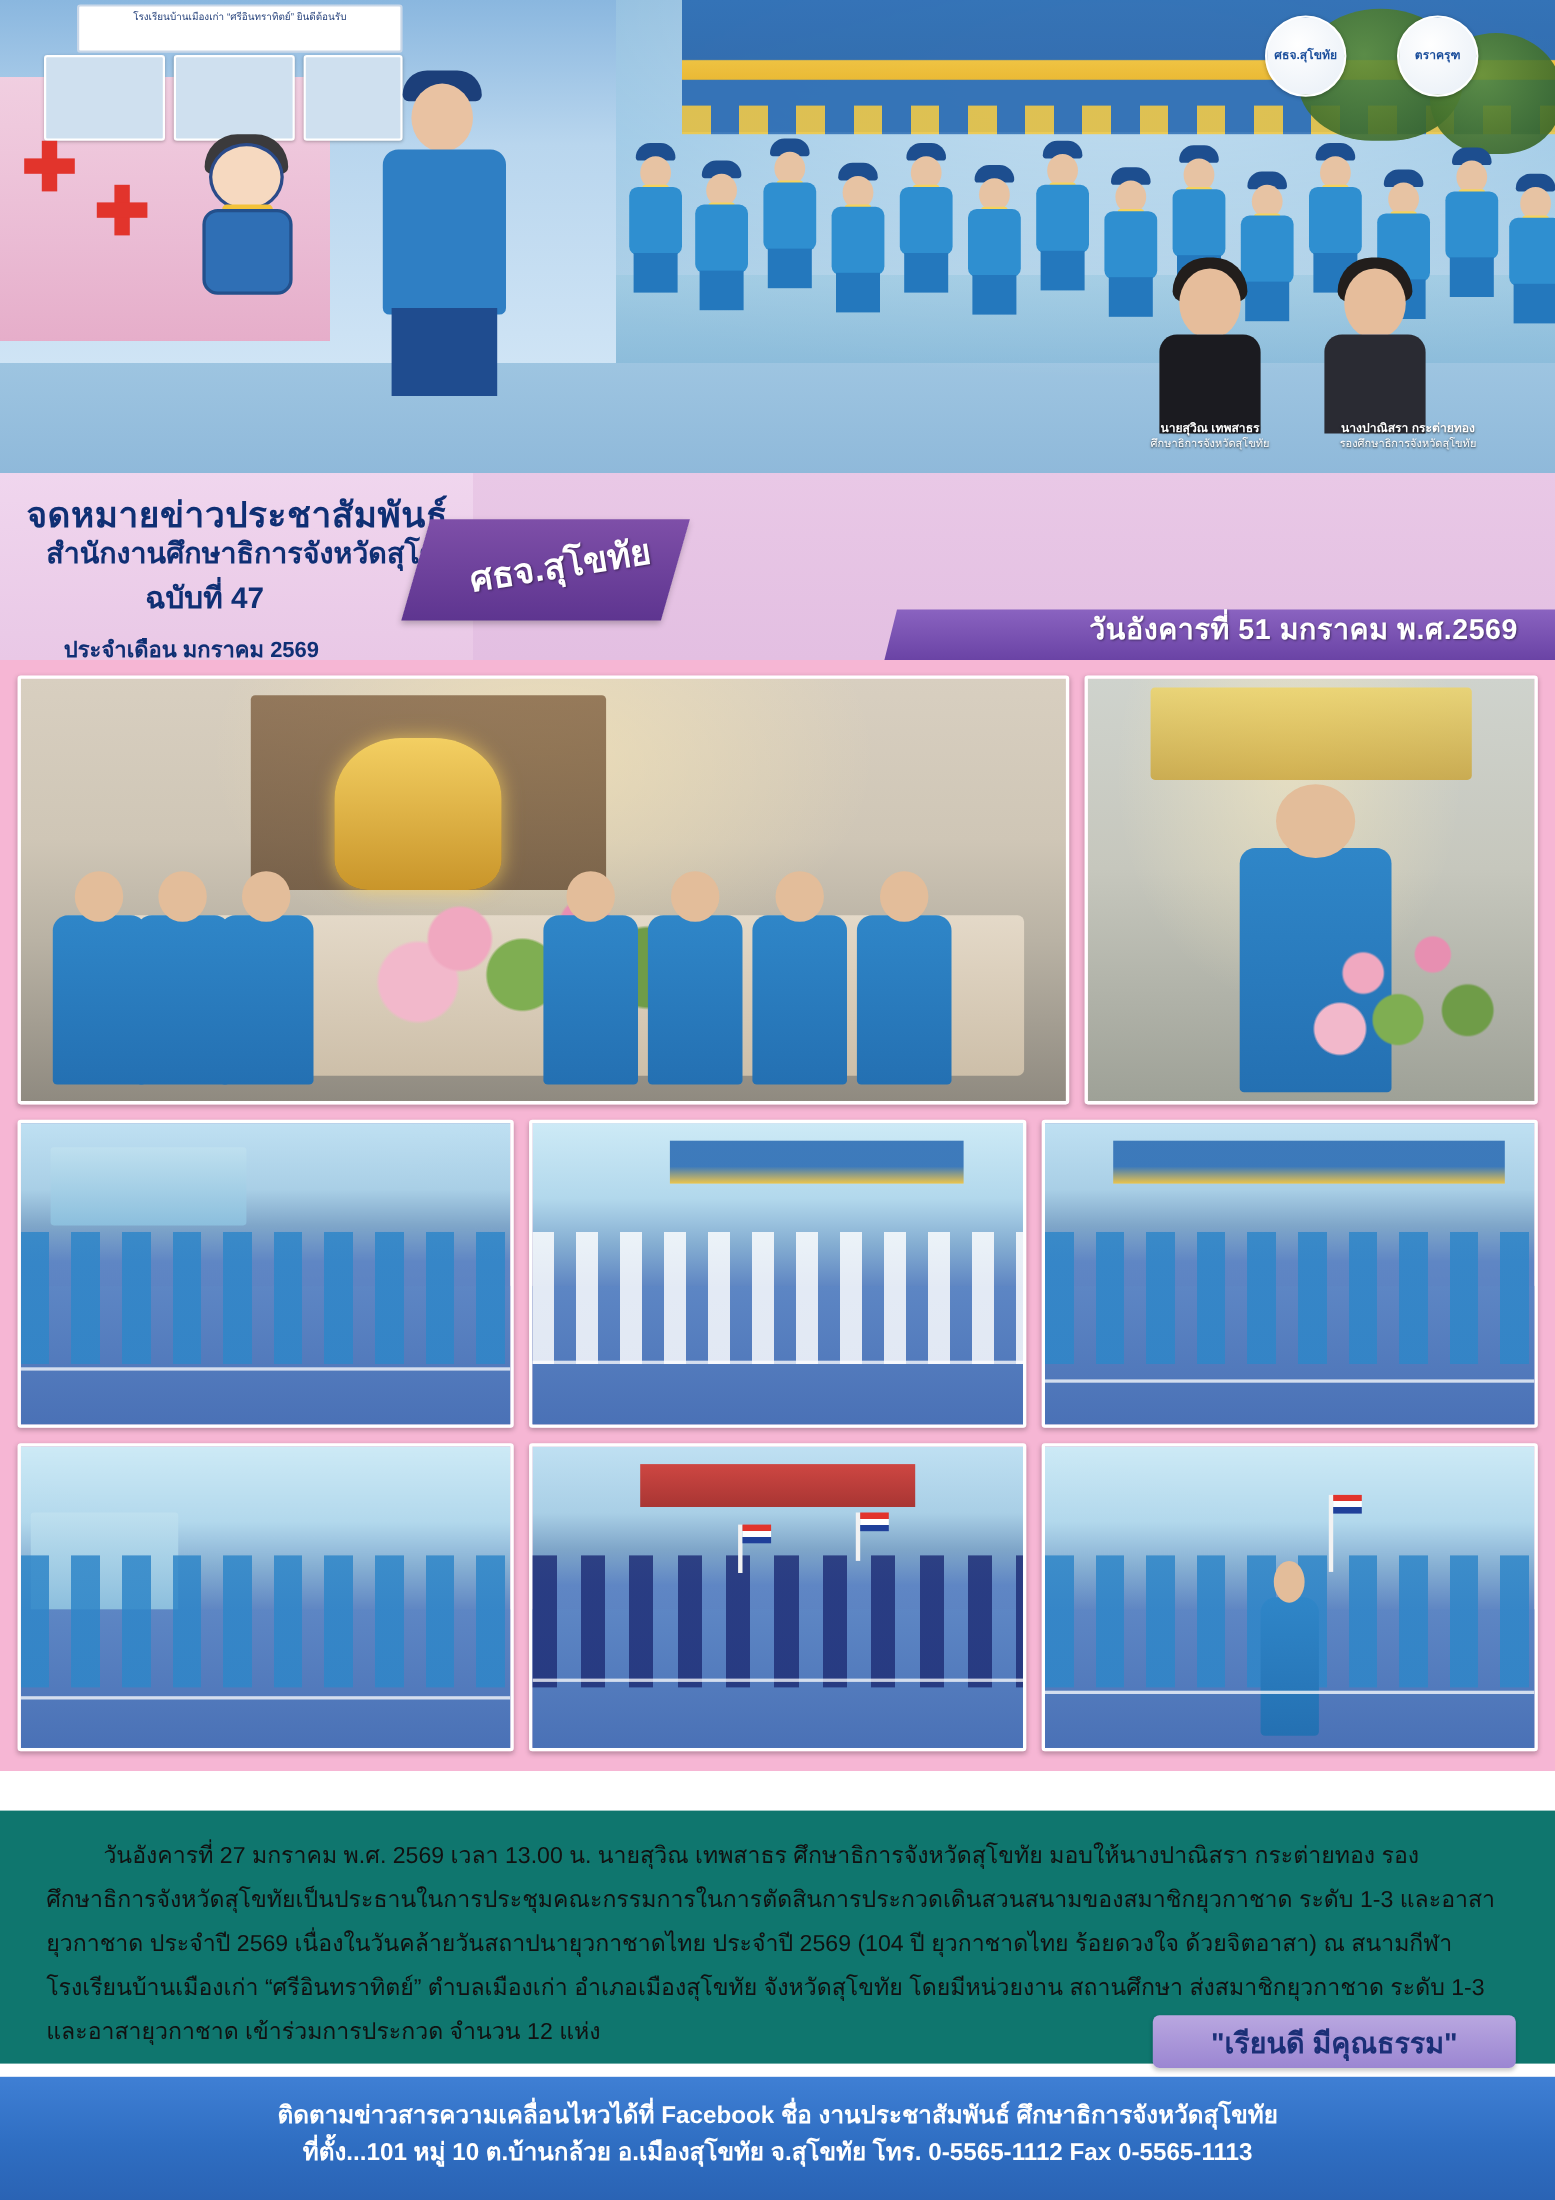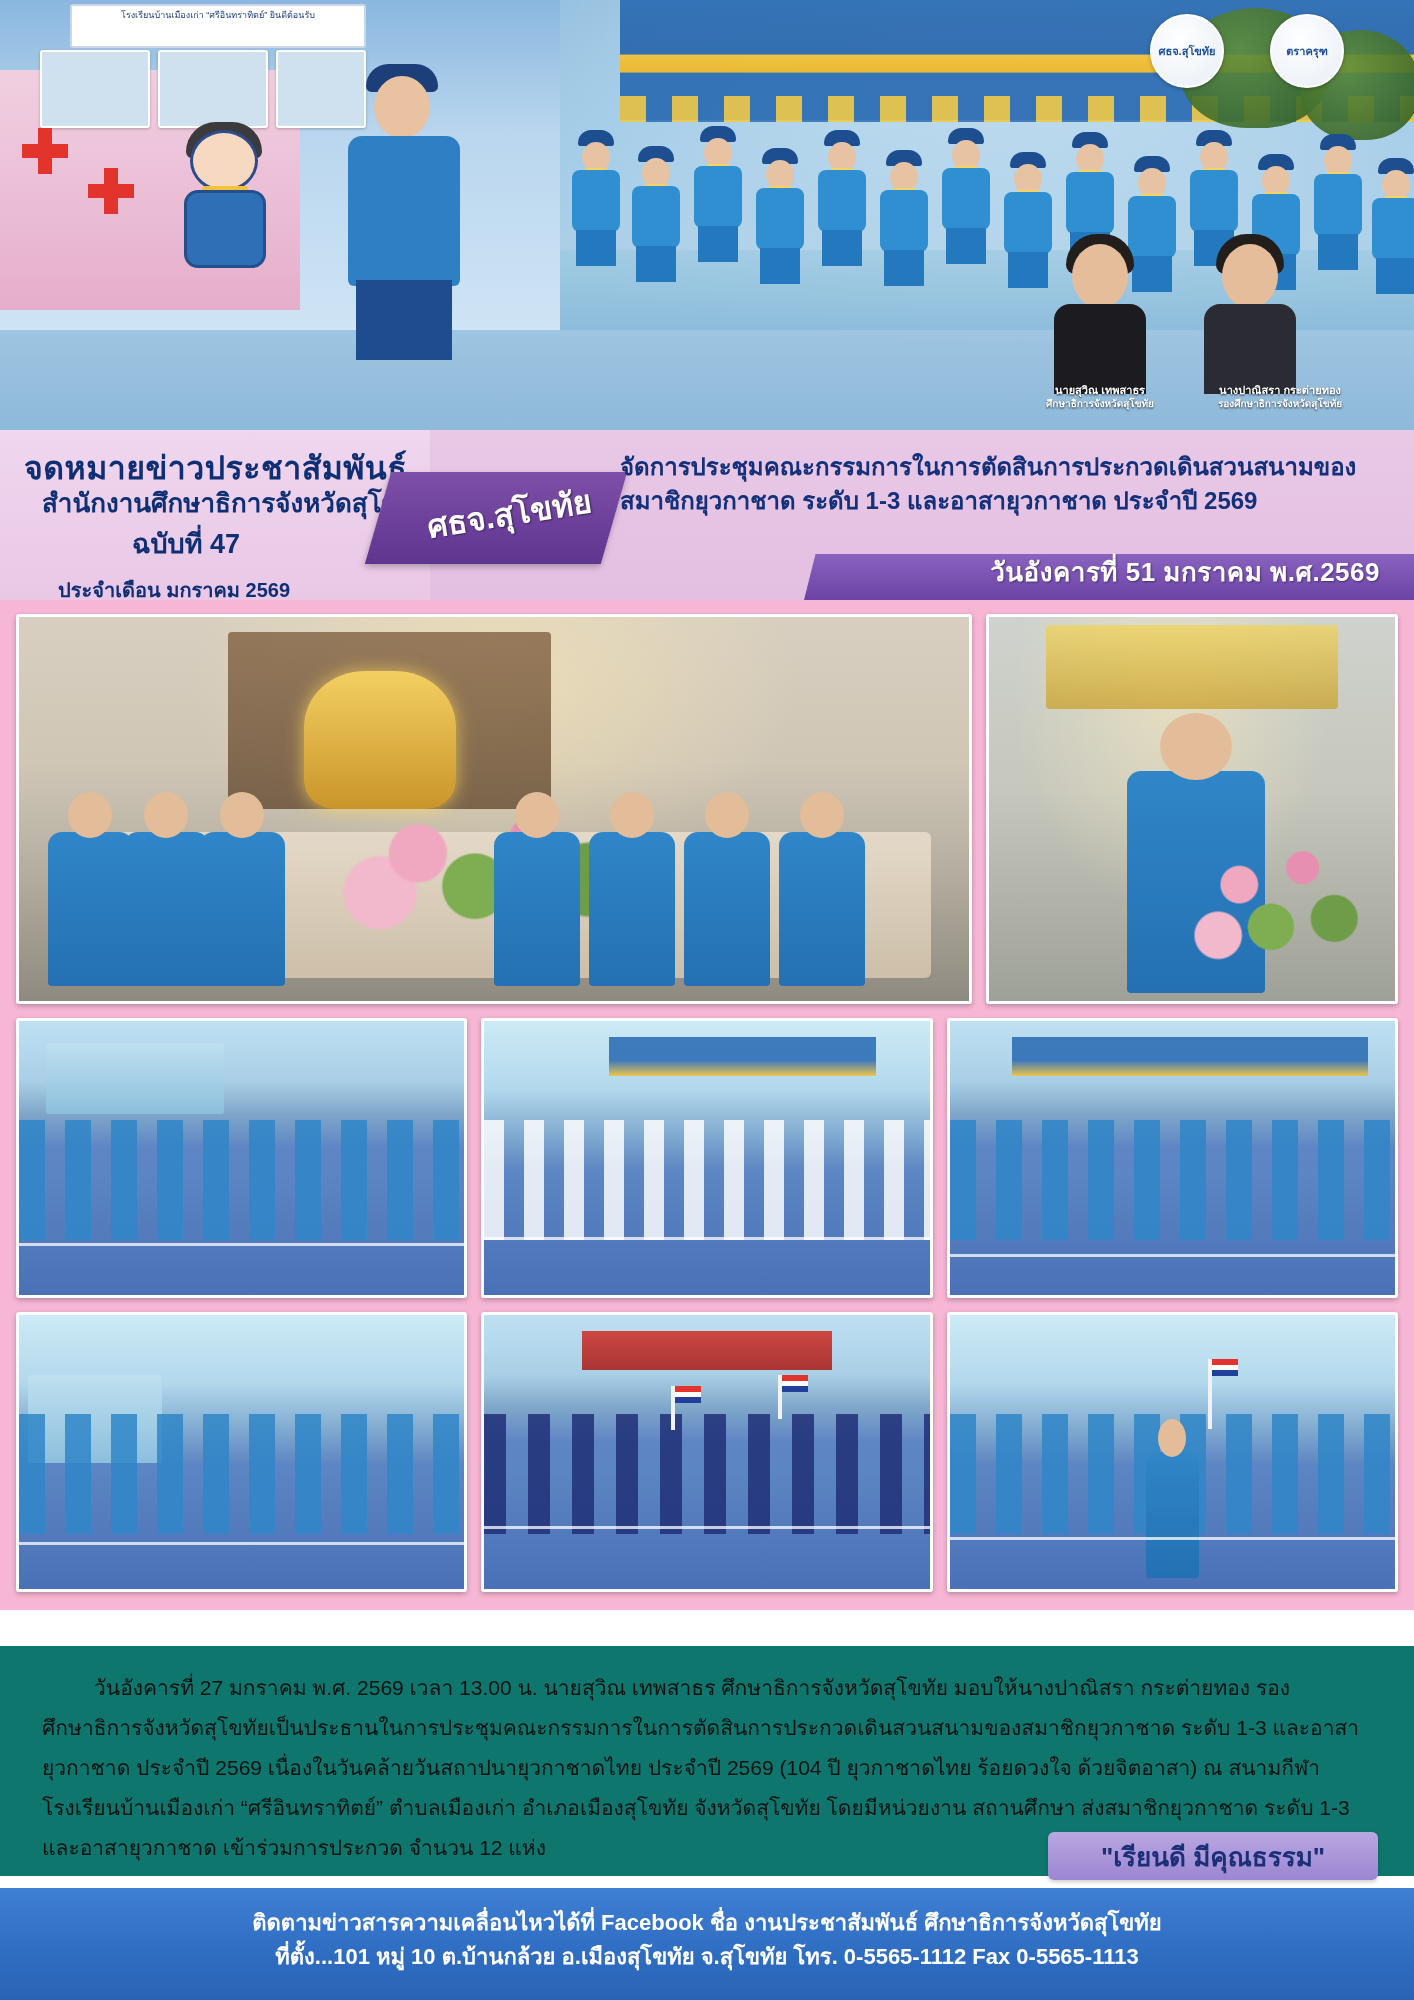--- a/index.html
+++ b/index.html
@@ -107,21 +107,21 @@
   .portrait .p-hair{position:absolute;left:26px;top:8px;width:68px;height:40px;border-radius:34px 34px 10px 10px;background:#221e1c;}
   .portrait .p-suit{position:absolute;left:14px;top:78px;width:92px;height:92px;border-radius:16px 16px 0 0;background:#1b1b20;}
   .portrait .p-shirt{position:absolute;left:48px;top:78px;width:24px;height:70px;background:#f2f2f2;}
   .portrait.female .p-suit{background:#2a2b33;}
   .portrait.female .p-shirt{background:#e8d9df;}
   .p-caption{
     position:absolute;bottom:2px;left:0;width:100%;text-align:center;
     font-size:11px;line-height:13px;color:#ffffff;
     text-shadow:0 1px 2px rgba(0,0,0,.8);font-weight:bold;
   }
-  .p-caption .sub{font-size:10px;font-weight:bold;display:block;text-align:center;}
+  .p-caption .sub{font-size:10px;font-weight:normal;display:block;text-align:center;}
   .logo-round{
     position:absolute;top:14px;width:74px;height:74px;border-radius:50%;
     background:radial-gradient(circle at 40% 35%,#ffffff,#e7eef6);
     border:2px solid #ffffff;box-shadow:0 1px 4px rgba(0,0,0,.3);
     display:flex;align-items:center;justify-content:center;
     font-size:11px;color:#1c4f9c;text-align:center;line-height:12px;font-weight:bold;
   }
 
   
   .titleband{
@@ -451,21 +451,20 @@
   </div>
 
   <div class="titleband">
     <div class="tb-left"></div>
     <div class="head-line1">จดหมายข่าวประชาสัมพันธ์</div>
     <div class="head-line2">สำนักงานศึกษาธิการจังหวัดสุโขทัย</div>
     <div class="issue">ฉบับที่ 47</div>
     <div class="issue-sub">ประจำเดือน มกราคม 2569</div>
     <div class="ribbon"></div>
     <div class="ribbon-text">ศธจ.สุโขทัย</div>
-    <div class="headline">จัดการประชุมคณะกรรมการในการตัดสินการประกวดเดินสวนสนามของสมาชิกยุวกาชาด ระดับ 1-3 และอาสายุวกาชาด ประจำปี 2569</div>
     <div class="datebar"></div>
     <div class="datebar-text">วันอังคารที่ 51 มกราคม พ.ศ.2569</div>
   </div>
 
   <div class="gallery">
 
     <div class="grid-row row1">
       <div class="photo ph-indoor" style="flex:0 0 956px;">
         <div class="p-stage" style="left:22%;top:4%;width:34%;height:46%;"></div>
         <div class="p-buddha"></div>

